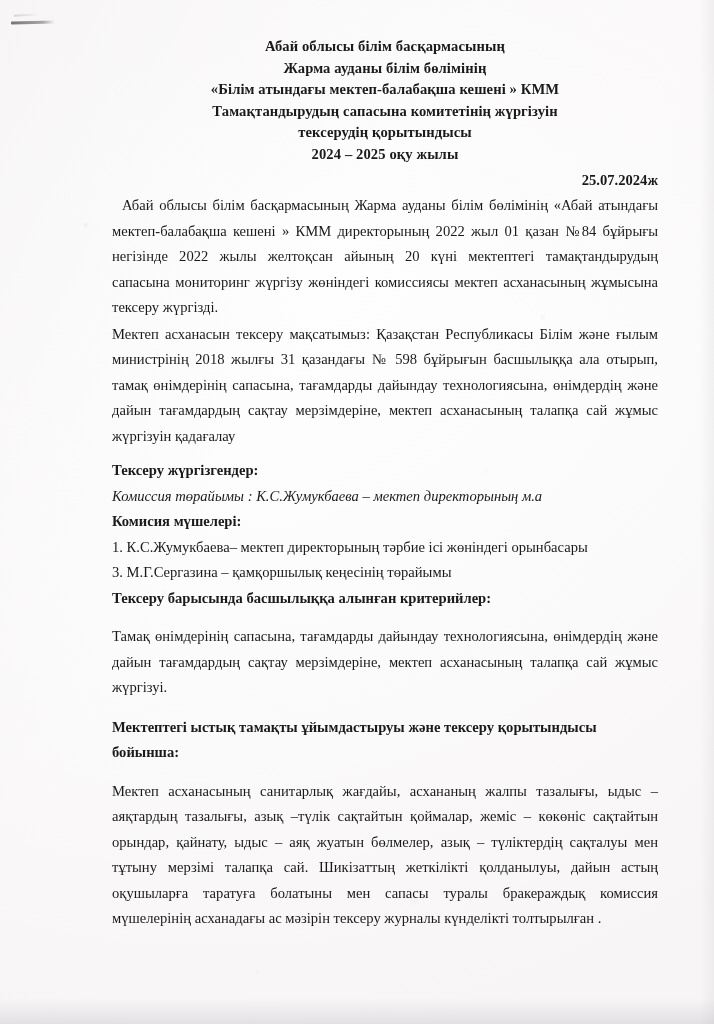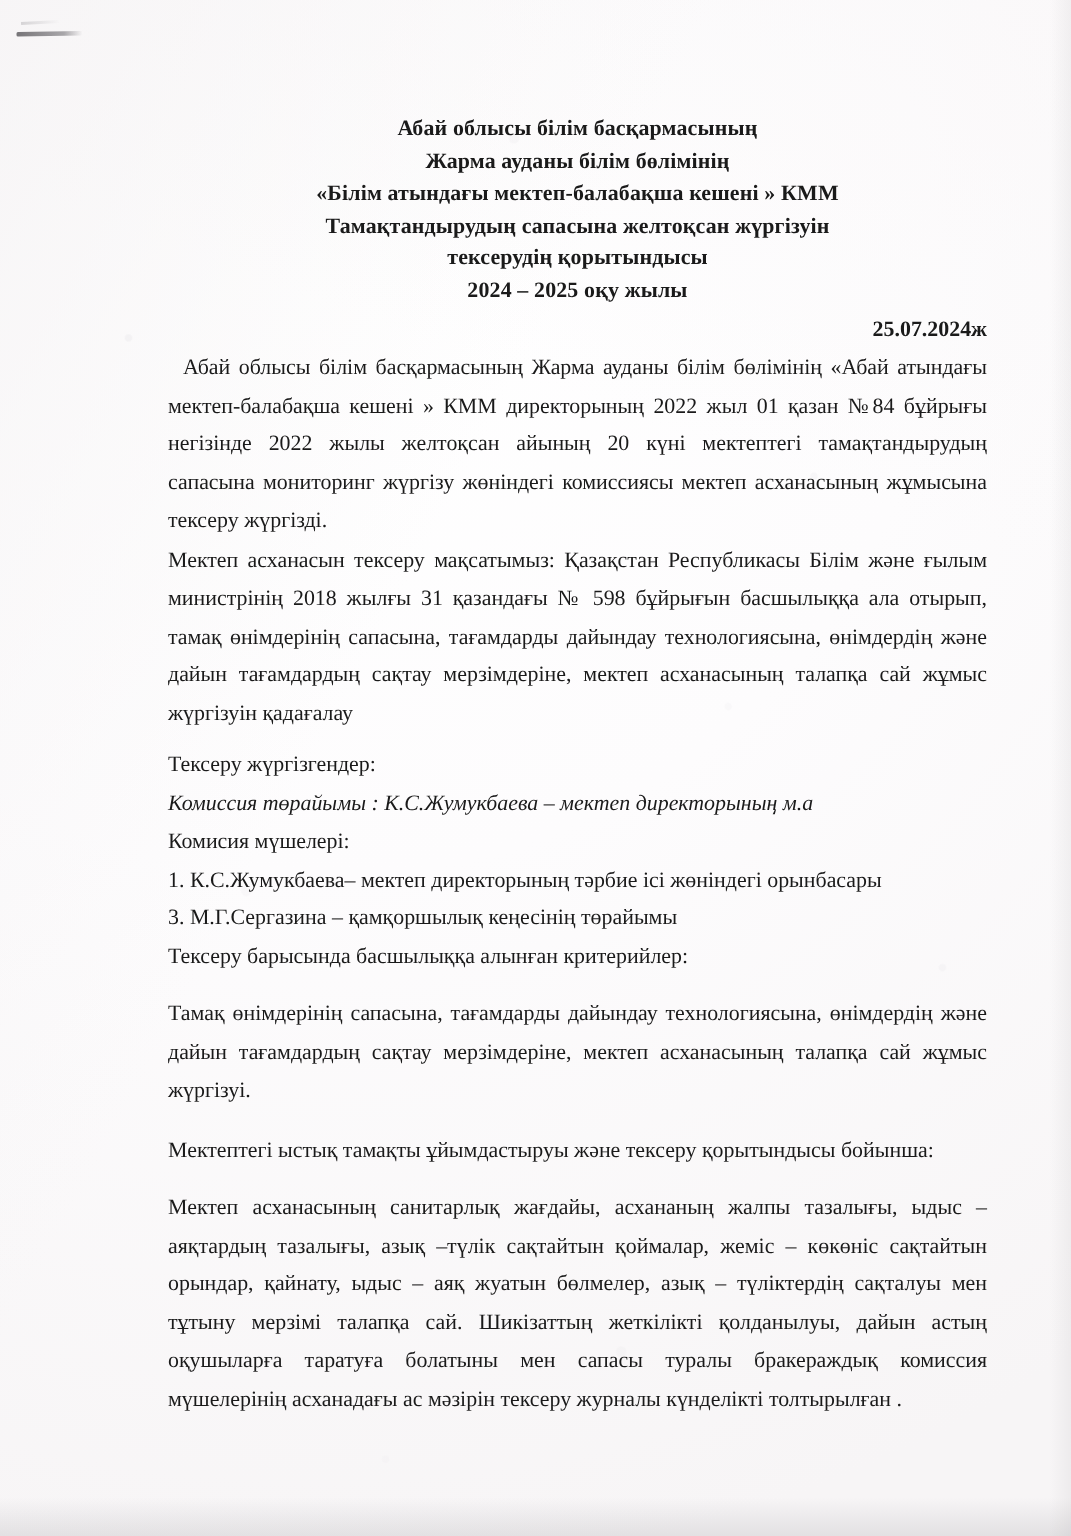--- a/index.html
+++ b/index.html
@@ -82,21 +82,21 @@
     top: 0; bottom: 0; right: 0;
     width: 14px;
     background: linear-gradient(to left, rgba(150,148,152,.10), rgba(255,255,255,0));
     pointer-events: none;
   }
 
   
   #doc-content {
     position: relative;
     z-index: 2;
-    padding: 76px 56px 0 112px;
+    padding: 36px 56px 0 112px;
     box-sizing: border-box;
   }
   
   .col {
     width: 546px;
   }
 
   
   #title-block {
     text-align: center;
@@ -127,21 +127,21 @@
   }
   p.body.indent-first { text-indent: 10px; }
 
   .gap-sm { height: 8px; }
   .gap-md { height: 13px; }
 
   h2.sec {
     margin: 0;
     font-size: 14.6px;
     line-height: 25.5px;
-    font-weight: normal;
+    font-weight: bold;
     text-align: left;
   }
 
   p.plain {
     margin: 0;
     font-size: 14.6px;
     line-height: 25.5px;
     text-align: left;
     font-style: italic;
   }
@@ -166,21 +166,21 @@
   <div id="paper-grain"></div>
   <div id="scan-smudge"></div>
   <div id="scan-smudge-2"></div>
 
   <div id="doc-content">
 
     <div id="title-block" class="col">
       <span class="tline">Абай облысы білім басқармасының</span>
       <span class="tline">Жарма ауданы білім бөлімінің</span>
       <span class="tline">«Білім атындағы мектеп-балабақша кешені » КММ</span>
-      <span class="tline">Тамақтандырудың сапасына желтоқсан жүргізуін</span>
+      <span class="tline">Тамақтандырудың сапасына комитетінің жүргізуін</span>
       <span class="tline">тексерудің қорытындысы</span>
       <span class="tline">2024 – 2025 оқу жылы</span>
     </div>
 
     <div id="doc-date" class="col">25.07.2024ж</div>
 
     <p class="body indent-first col">Абай облысы білім басқармасының Жарма ауданы  білім бөлімінің «Абай атындағы мектеп-балабақша кешені » КММ  директорының 2022 жыл 01 қазан  №84 бұйрығы негізінде 2022 жылы желтоқсан айының  20 күні мектептегі тамақтандырудың сапасына мониторинг жүргізу жөніндегі комиссиясы мектеп асханасының жұмысына тексеру жүргізді.</p>
 
     <p class="body col">Мектеп асханасын тексеру  мақсатымыз: Қазақстан Республикасы Білім және ғылым министрінің 2018 жылғы 31 қазандағы № 598 бұйрығын басшылыққа ала отырып, тамақ өнімдерінің сапасына, тағамдарды дайындау технологиясына, өнімдердің және дайын тағамдардың сақтау мерзімдеріне, мектеп асханасының талапқа сай жұмыс жүргізуін қадағалау</p>
 

